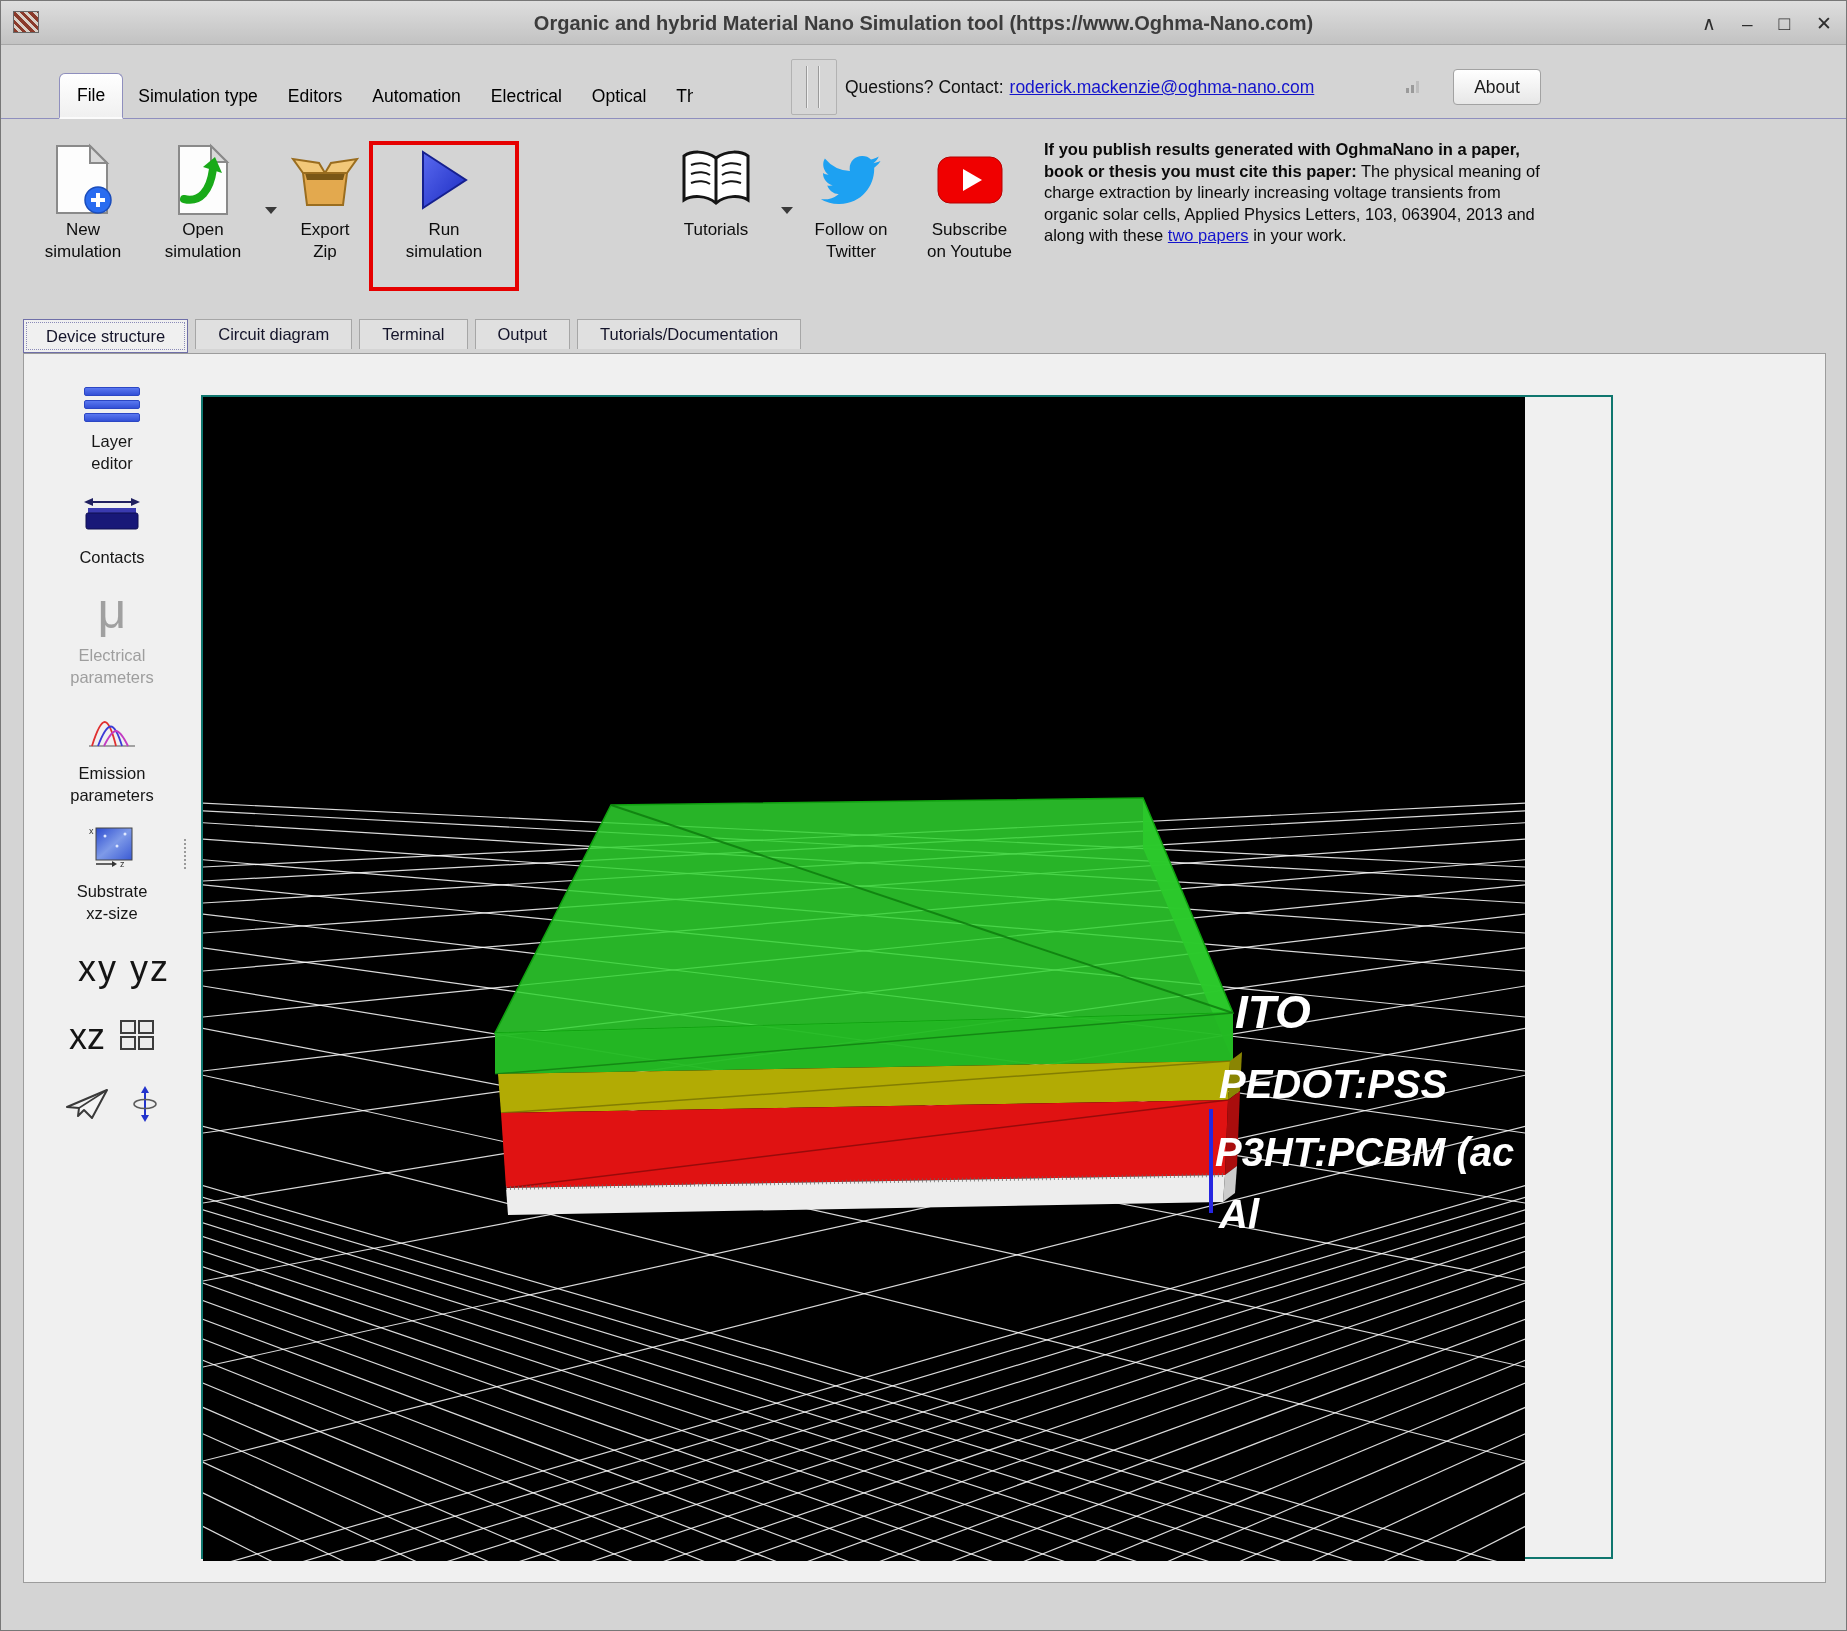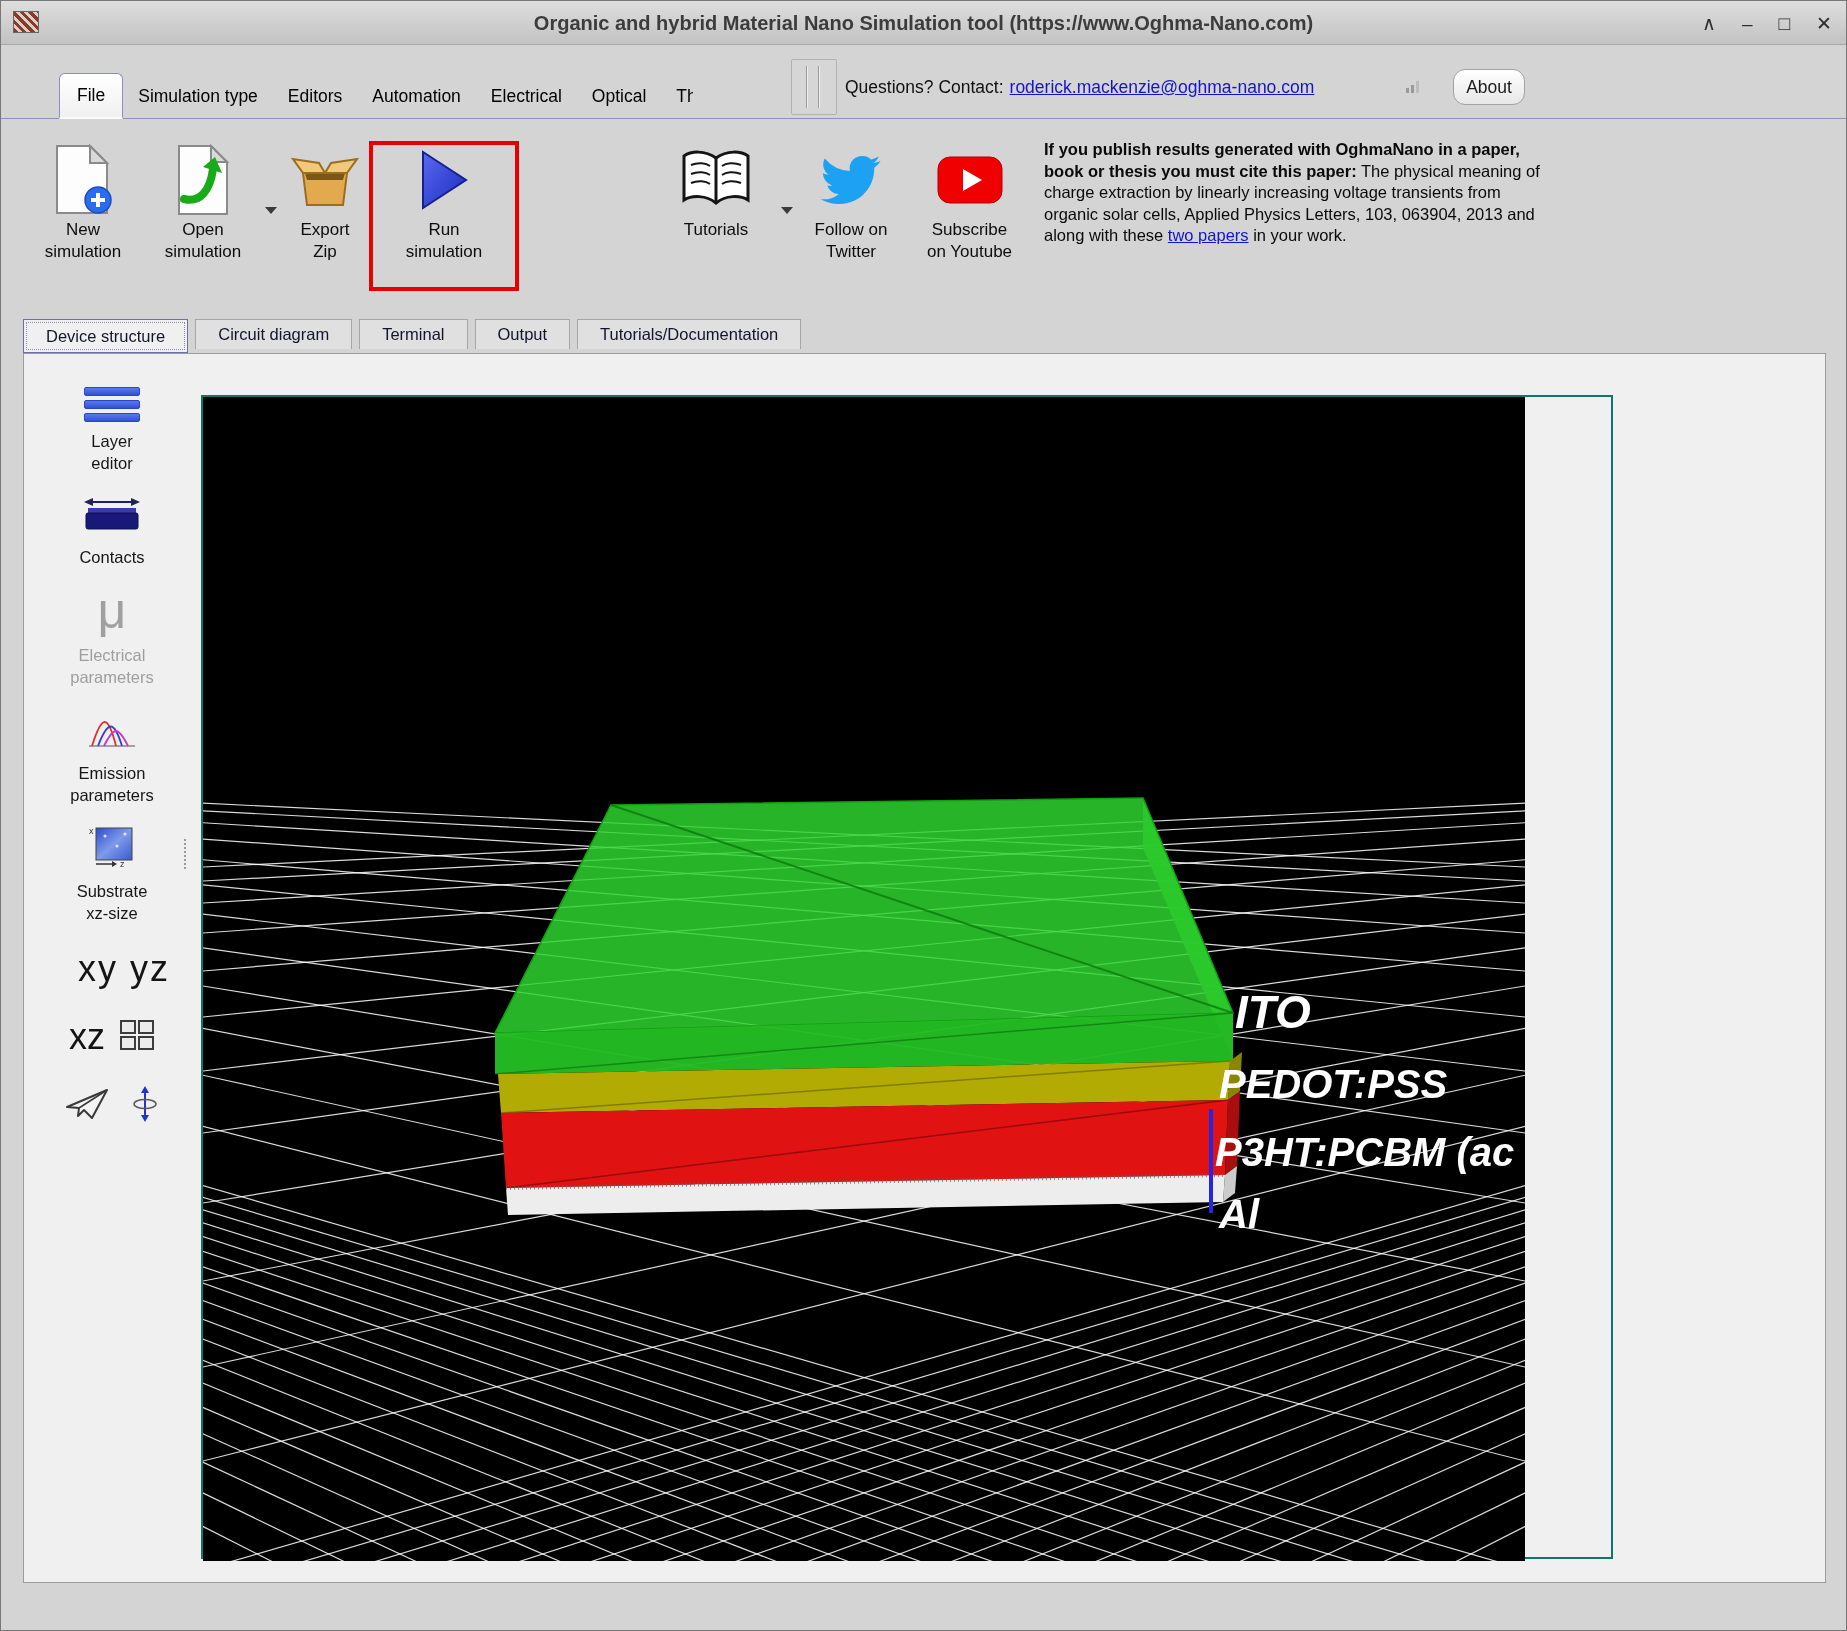--- a/index.html
+++ b/index.html
@@ -22,22 +22,22 @@
   .mtab{padding:12px 15px;font-size:17.5px;color:#000000;white-space:nowrap;}
   .mtab.active{background:linear-gradient(#ffffff,#f0f0f0);border:1px solid #8f8fbe;border-bottom:2px solid #fbfbfb;
     border-radius:6px 6px 0 0;padding:11px 17px;color:#000;}
   .mtab.clipped{max-width:32px;overflow:hidden;}
   .floating-splitter{position:absolute;left:790px;top:2px;width:46px;height:56px;background:#d6d6d6;
     border:1px solid #b2b2b2;border-radius:2px;}
   .floating-splitter i{position:absolute;top:6px;bottom:6px;width:2px;background:#efefef;border-left:1px solid #9a9a9a;}
   .contact{position:absolute;left:844px;top:20px;font-size:17.5px;color:#111;white-space:nowrap;}
   .contact a{color:#1414cc;text-decoration:underline;margin-left:6px;cursor:pointer;}
   .signal-icon{position:absolute;left:1404px;top:22px;}
-  .about-btn{position:absolute;left:1452px;top:12px;width:72px;height:36px;font-size:17.5px;color:#1c1c1c;
-    background:linear-gradient(#ffffff,#e7e7e7);border:1px solid #a2a2a2;border-radius:12px;}
+  .about-btn{position:absolute;left:1452px;top:12px;width:88px;height:36px;font-size:17.5px;color:#1c1c1c;
+    background:linear-gradient(#ffffff,#e7e7e7);border:1px solid #a2a2a2;border-radius:4px;}
 
   
   .ribbon{position:absolute;left:0;top:118px;width:100%;height:196px;background:#d4d4d4;}
   .ritem{position:absolute;top:22px;display:flex;flex-direction:column;align-items:center;cursor:pointer;}
   .ricon{height:78px;display:flex;align-items:center;justify-content:center;}
   .rlabel{white-space:pre-line;text-align:center;font-size:17px;line-height:22px;color:#0d0d0d;}
   .caret{position:absolute;top:88px;width:0;height:0;border-left:6px solid transparent;border-right:6px solid transparent;
     border-top:7px solid #3a3a3a;cursor:pointer;}
   .run-highlight{position:absolute;left:368px;top:22px;width:150px;height:150px;border:4px solid #e60000;}
   .citation{position:absolute;left:1043px;top:20px;width:507px;font-size:16.5px;line-height:21.5px;color:#0a0a0a;}

